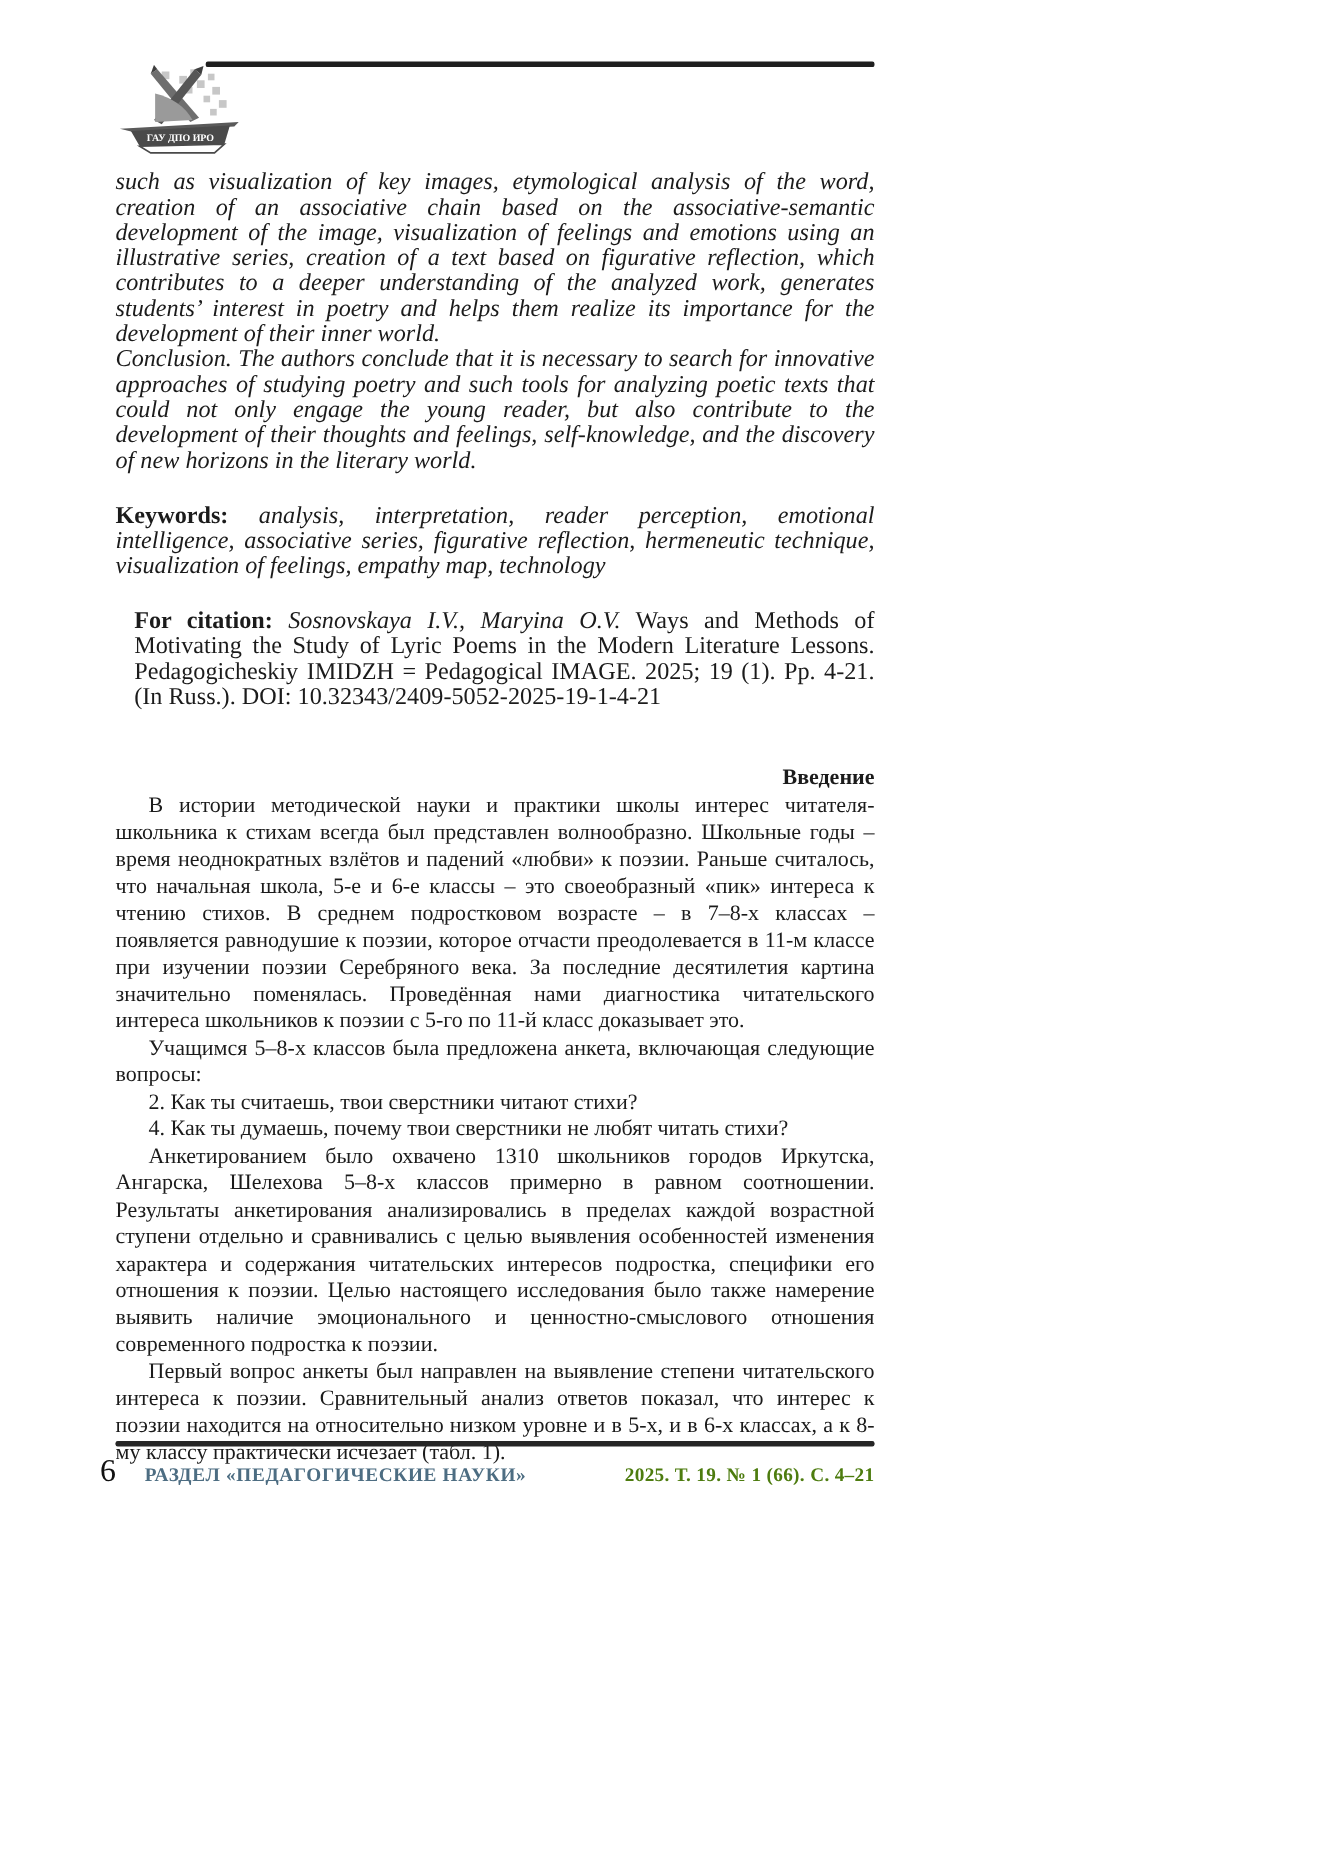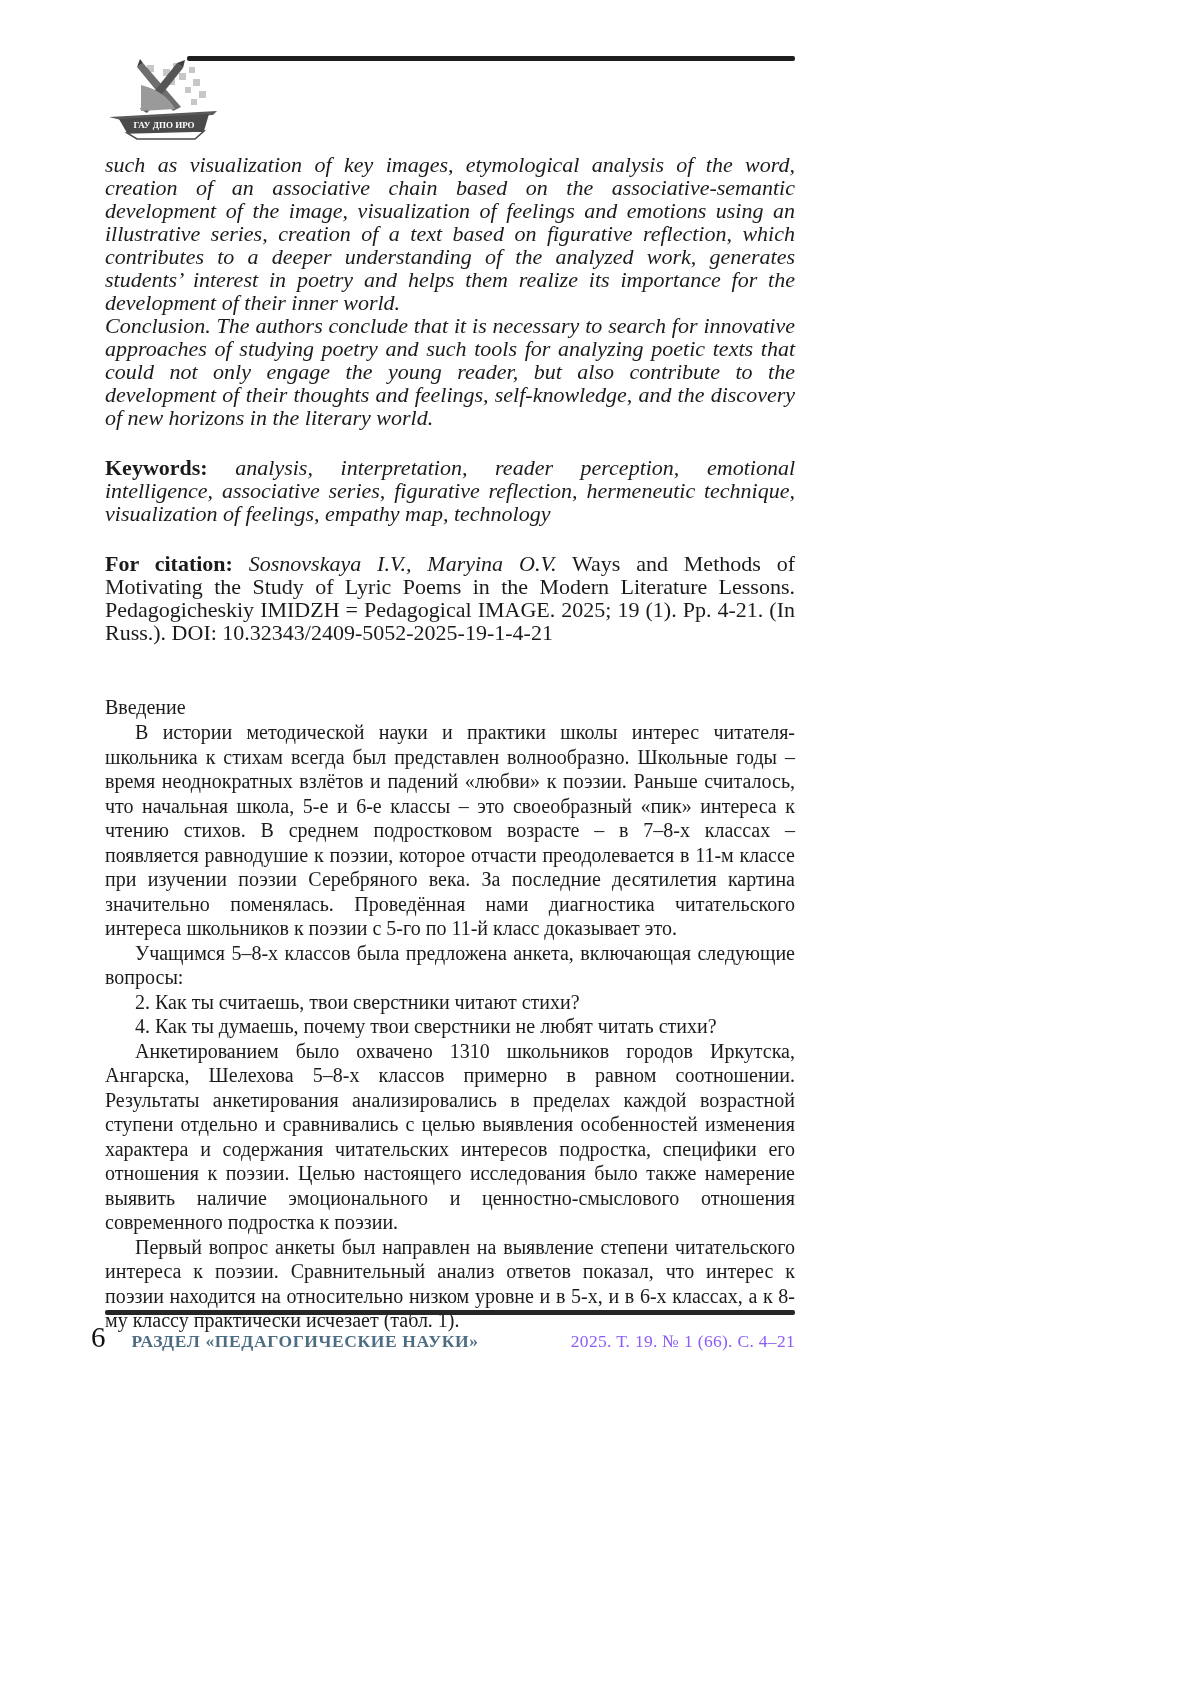--- a/index.html
+++ b/index.html
@@ -31,49 +31,49 @@
 
   
   .abstract p {
     font-size:22px; line-height:23px;
     text-align:justify; font-style:italic;
   }
   .abstract .label-bold { font-weight:700; font-style:normal; }
   .abstract .label-bold-italic { font-weight:400; font-style:italic; }
   .abstract .roman { font-style:normal; }
   .keywords-paragraph { margin-top:27px; }
-  .citation-paragraph { margin-top:27px; font-style:normal !important; }
+  .citation-paragraph { margin-top:27px; font-style:normal !important;margin-left:17px; }
   .citation-paragraph .authors { font-style:italic; }
 
   
   .intro-heading {
     margin-top:50px;
-    font-size:20px; font-weight:400;
-    text-align:left; line-height:26px;
+    font-size:20px; font-weight:700;
+    text-align:right; line-height:26px;
   }
   .ru {
     font-size:20px; line-height:24.5px;
     text-align:justify;
   }
   .indent { text-indent:30px; }
 
   
   .page-footer { position:absolute; left:105px; top:1310px; width:690px; }
   .footer-rule { height:5px; background:#262626; border-radius:2px; }
   .footer-row { display:flex; align-items:baseline; margin-top:7px; }
   .page-number {
     font-size:29px; color:#111; font-weight:400;
     margin-left:-14px; margin-right:26px; line-height:30px;
   }
   .footer-section {
     font-size:17.5px; font-weight:700; color:#4d6d82; letter-spacing:0.6px;
   }
   .footer-issue {
     margin-left:auto;
-    font-size:17.5px; font-weight:400; color:#8b5cf6; letter-spacing:0.3px;
+    font-size:17.5px; font-weight:700; color:#4d7c0f; letter-spacing:0.3px;
   }
 </style>
 </head>
 <body>
 
 <div class="page">
   <div class="content">
 
     <header class="masthead">
       <div class="logo">

